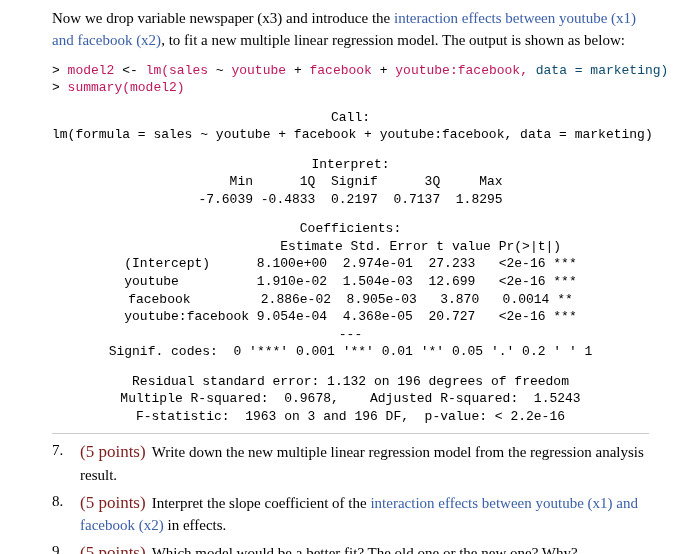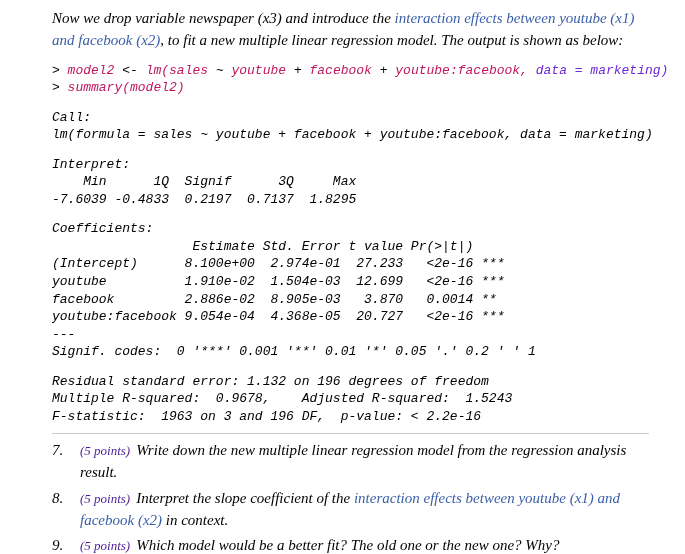--- a/index.html
+++ b/index.html
@@ -1,15 +1,15 @@
 <!DOCTYPE html>
 <html><head>
   <meta charset="utf-8">
   <style>
-    * { margin: 0; padding: 0; box-sizing: border-box; font-style: italic; }
+    * { margin: 0; padding: 0; box-sizing: border-box; }
     body {
       width: 685px;
       height: 554px;
       background: #fff;
       font-family: 'Times New Roman', Times, serif;
       font-size: 14px;
       color: #000;
       padding: 8px 36px 8px 52px;
       line-height: 1.3;
     }
@@ -20,32 +20,32 @@
     }
     .term { color: #3a5fa8; }
     .mono {
       font-family: 'Courier New', Courier, monospace;
       font-size: 13px;
       white-space: pre;
       line-height: 1.35;
     }
     .cmd-blue { color: #be185d; }
     .cmd-black { color: #000; }
-    .cmd-green { color: #6d28d9; }
-    .section { margin-top: 12px; }
+    .cmd-green { color: #0c4a6e; }
+    .section { margin-top: 12px; text-align: center; }
     .questions {
       font-family: 'Times New Roman', Times, serif;
       font-size: 15px;
       border-top: 1px solid #ccc;
       margin-top: 8px;
       padding-top: 6px;
     }
     .question { display: flex; margin-bottom: 4px; line-height: 1.45; }
     .qnum { width: 28px; flex-shrink: 0; }
-    .qpoints { color: #4c1d95; margin-right: 6px; font-size: 13px; }
+    .qpoints { color: #7f1d1d; margin-right: 6px; font-size: 17px; }
     .qtext { flex: 1; }
   </style>
 </head>
 <body>
 
 <div class="intro">
   <span>Now we drop variable newspaper (x3) and introduce the </span><span class="term">interaction effects between youtube (x1) and facebook (x2)</span><span>, to fit a new multiple linear regression model. The output is shown as below:</span>
 </div>
 
 <div class="mono"><span class="cmd-black">&gt; </span><span class="cmd-blue">model2 </span><span class="cmd-black">&lt;- </span><span class="cmd-blue">lm(sales </span><span class="cmd-black">~ </span><span class="cmd-blue">youtube </span><span class="cmd-black">+ </span><span class="cmd-blue">facebook </span><span class="cmd-black">+ </span><span class="cmd-blue">youtube:facebook, </span><span class="cmd-green">data = marketing)</span>
@@ -71,19 +71,19 @@
 <span>Multiple R-squared:  0.9678,    Adjusted R-squared:  1.5243</span>
 <span>F-statistic:  1963 on 3 and 196 DF,  p-value: &lt; 2.2e-16</span></div>
 
 <div class="questions">
   <div class="question">
     <div class="qnum">7.</div>
     <div class="qtext"><span class="qpoints">(5 points)</span><span>Write down the new multiple linear regression model from the regression analysis result.</span></div>
   </div>
   <div class="question">
     <div class="qnum">8.</div>
-    <div class="qtext"><span class="qpoints">(5 points)</span><span>Interpret the slope coefficient of the </span><span class="term">interaction effects between youtube (x1) and facebook (x2)</span><span> in context.</span></div>
+    <div class="qtext"><span class="qpoints">(5 points)</span><span>Interpret the slope coefficient of the </span><span class="term">interaction effects between youtube (x1) and facebook (x2)</span><span> in effects.</span></div>
   </div>
   <div class="question">
     <div class="qnum">9.</div>
     <div class="qtext"><span class="qpoints">(5 points)</span><span>Which model would be a better fit? The old one or the new one? Why?</span></div>
   </div>
 </div>
 
 </body></html>

